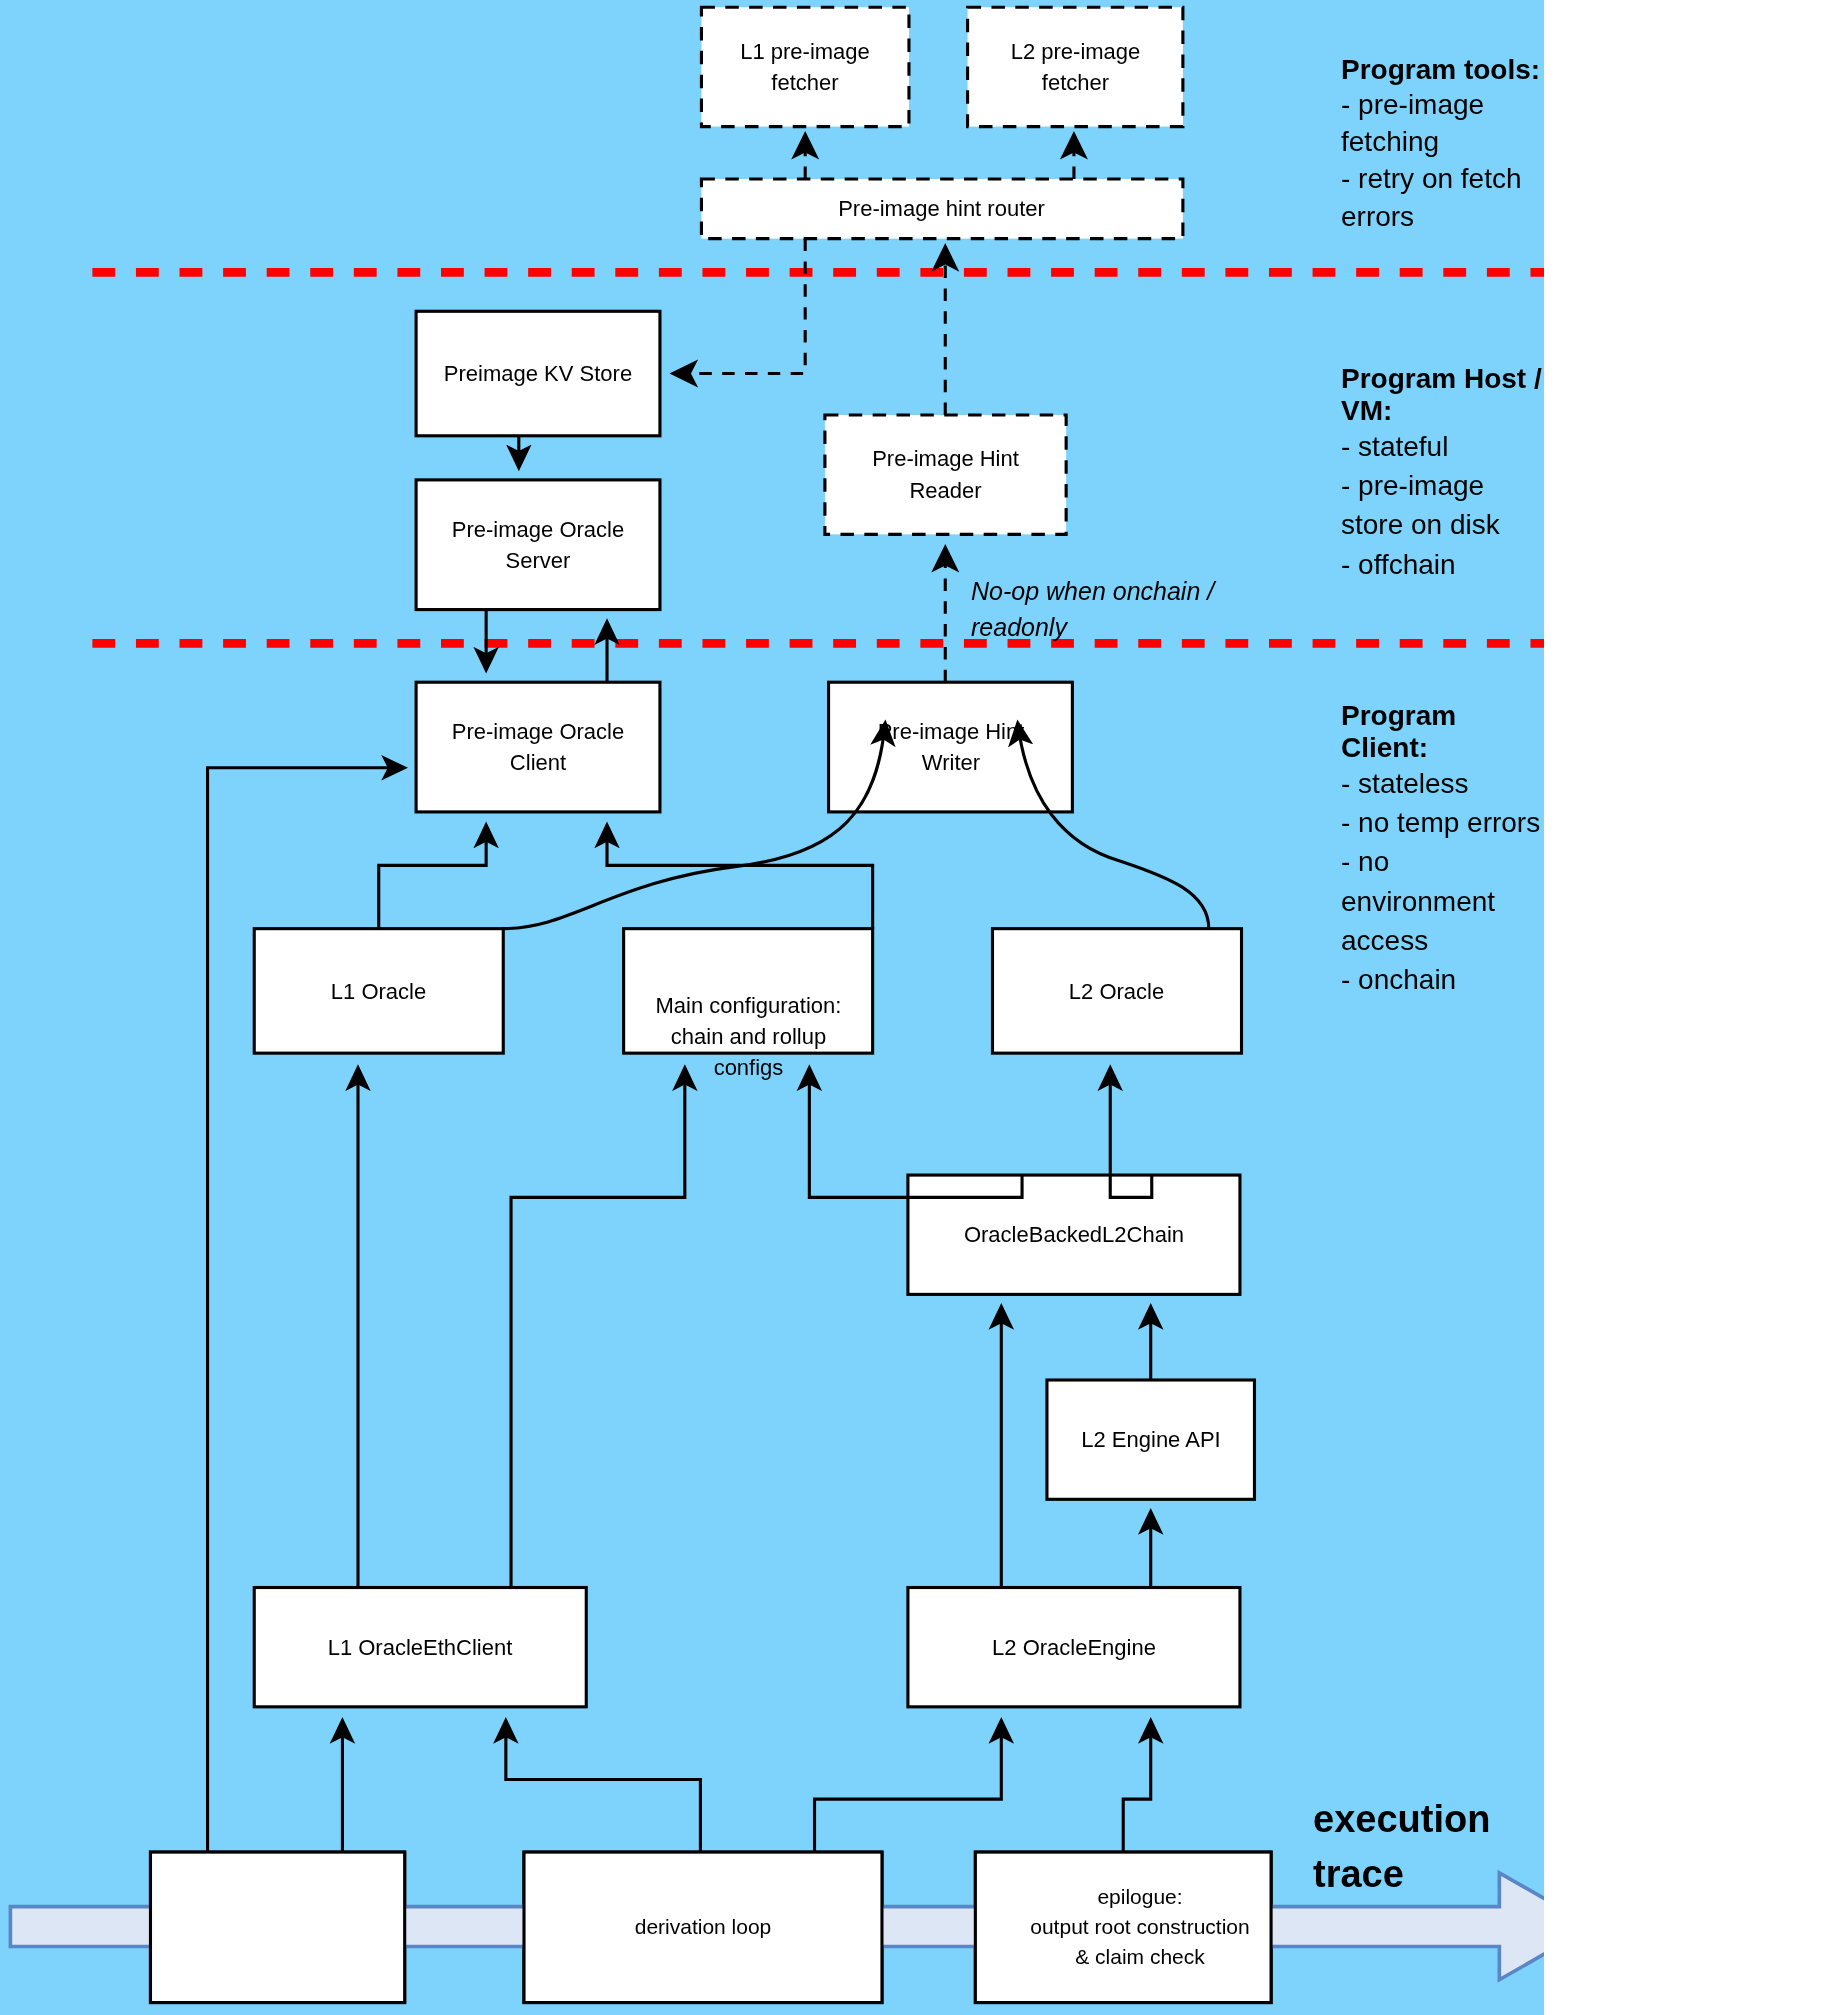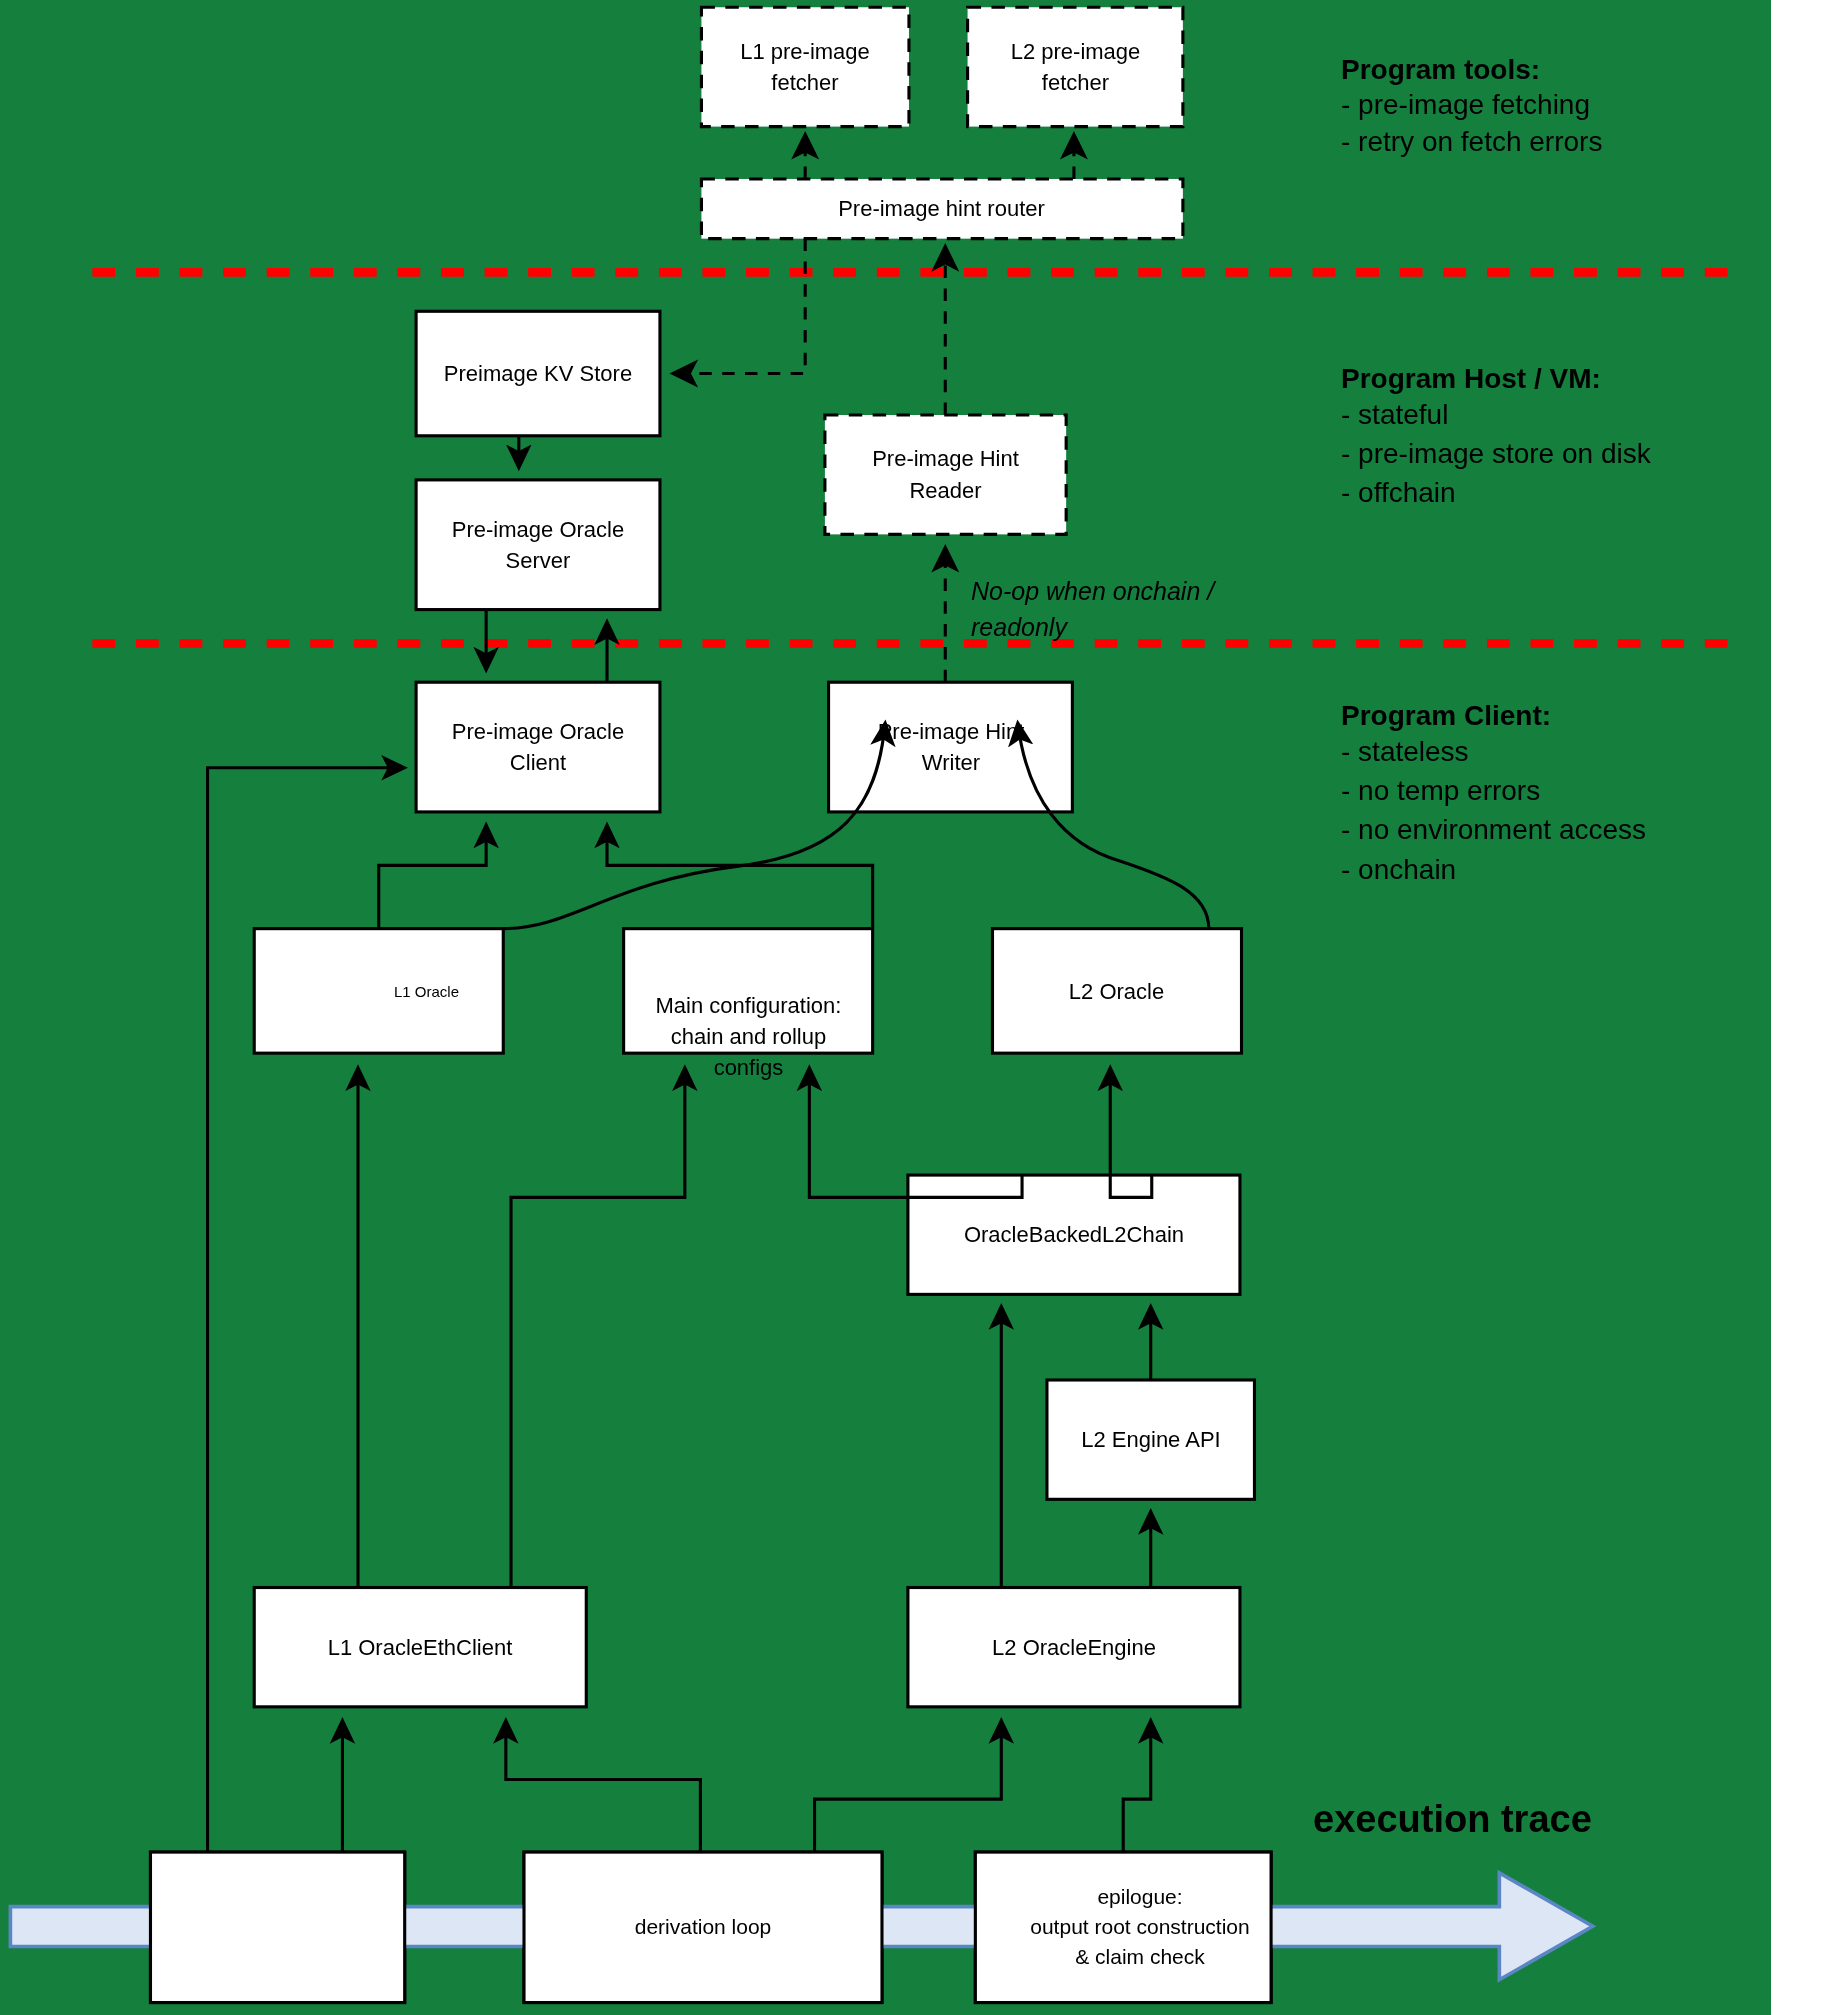--- a/index.html
+++ b/index.html
@@ -1,17 +1,17 @@
 <!DOCTYPE html>
 <html style="font-size:8.3px"><head>
 <meta charset="utf-8">
 <style>
   html,body{margin:0;padding:0;background:#ffffff;}
   body{font-family:"Liberation Sans",sans-serif;}
-  #stage{position:relative;width:1771px;height:2015px;background:#15803d;overflow:hidden;}
+  #stage{position:relative;width:1544px;height:2015px;background:#7dd3fc;overflow:hidden;}
   svg{position:absolute;top:0;left:0;width:1848px;height:2015px;}
   .boxlabel{
     position:absolute;display:flex;align-items:center;justify-content:center;
     text-align:center;color:#000;line-height:1.42;
     font-family:"Liberation Sans",sans-serif;
     pointer-events:none;white-space:pre-line;
   }
   .note{
     position:absolute;color:#000;font-family:"Liberation Sans",sans-serif;
     white-space:pre-line;line-height:1.45;
@@ -141,21 +141,21 @@
   <div class="boxlabel" style="left:416px;top:480px;width:244px;height:130px;font-size:22px;">Pre-image Oracle
 Server</div>
   <div class="boxlabel" style="left:825px;top:415px;width:241px;height:119px;font-size:22px;">Pre-image Hint
 Reader</div>
 
   <div class="boxlabel" style="left:416px;top:682px;width:244px;height:130px;font-size:22px;">Pre-image Oracle
 Client</div>
   <div class="boxlabel" style="left:829px;top:682px;width:244px;height:130px;font-size:22px;">Pre-image Hint
 Writer</div>
 
-  <div class="boxlabel" style="left:254px;top:929px;width:249px;height:125px;font-size:15px;padding-left:48px;">L1 Oracle</div>
+  <div class="boxlabel" style="left:254px;top:929px;width:249px;height:125px;font-size:22px;">L1 Oracle</div>
   <div class="boxlabel" style="left:624px;top:929px;width:249px;height:125px;font-size:22px;margin-top:45px;">Main configuration:
 chain and rollup
 configs</div>
   <div class="boxlabel" style="left:992px;top:929px;width:249px;height:125px;font-size:22px;">L2 Oracle</div>
 
   <div class="boxlabel" style="left:908px;top:1175px;width:332px;height:119px;font-size:22px;">OracleBackedL2Chain</div>
   <div class="boxlabel" style="left:1047px;top:1380px;width:208px;height:119px;font-size:22px;">L2 Engine API</div>
 
   <div class="boxlabel" style="left:254px;top:1588px;width:332px;height:119px;font-size:22px;">L1 OracleEthClient</div>
   <div class="boxlabel" style="left:908px;top:1588px;width:332px;height:119px;font-size:22px;">L2 OracleEngine</div>

